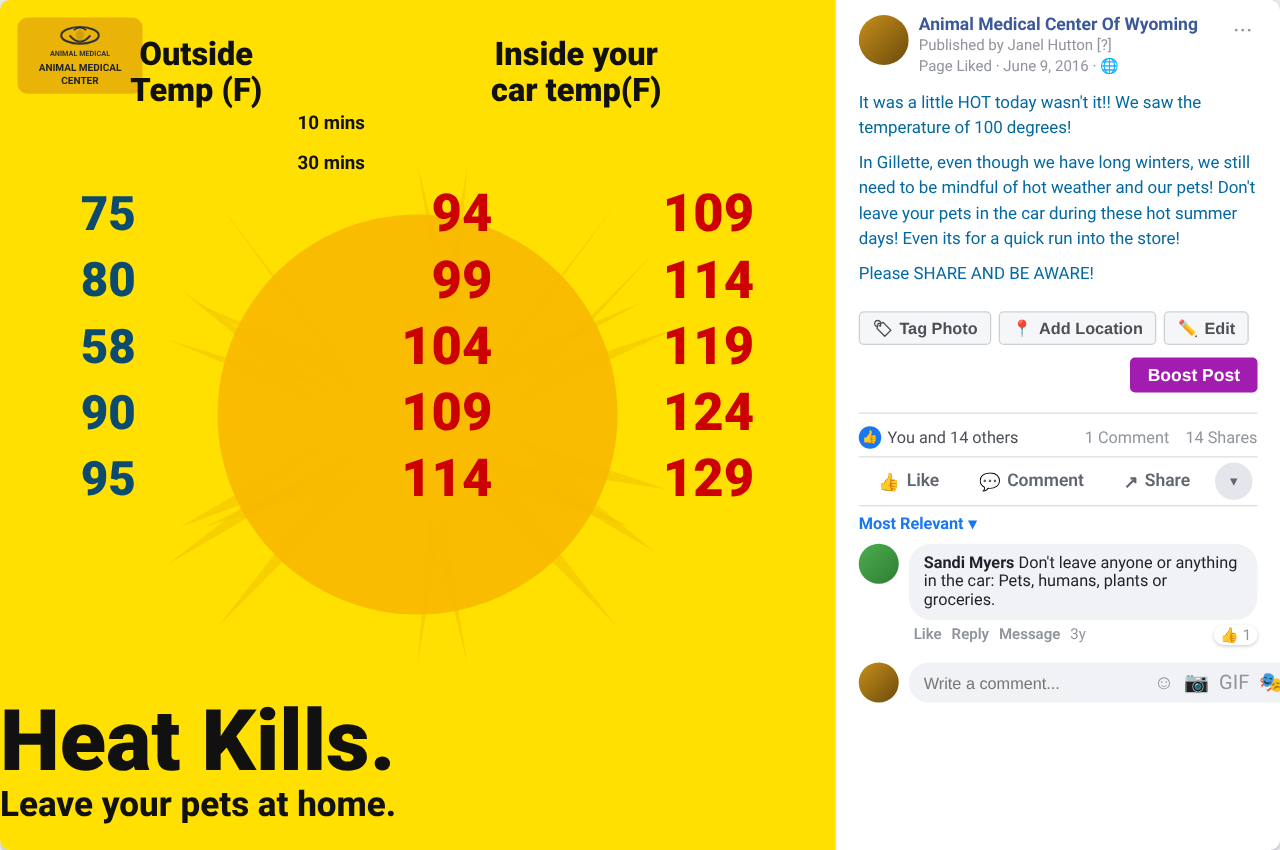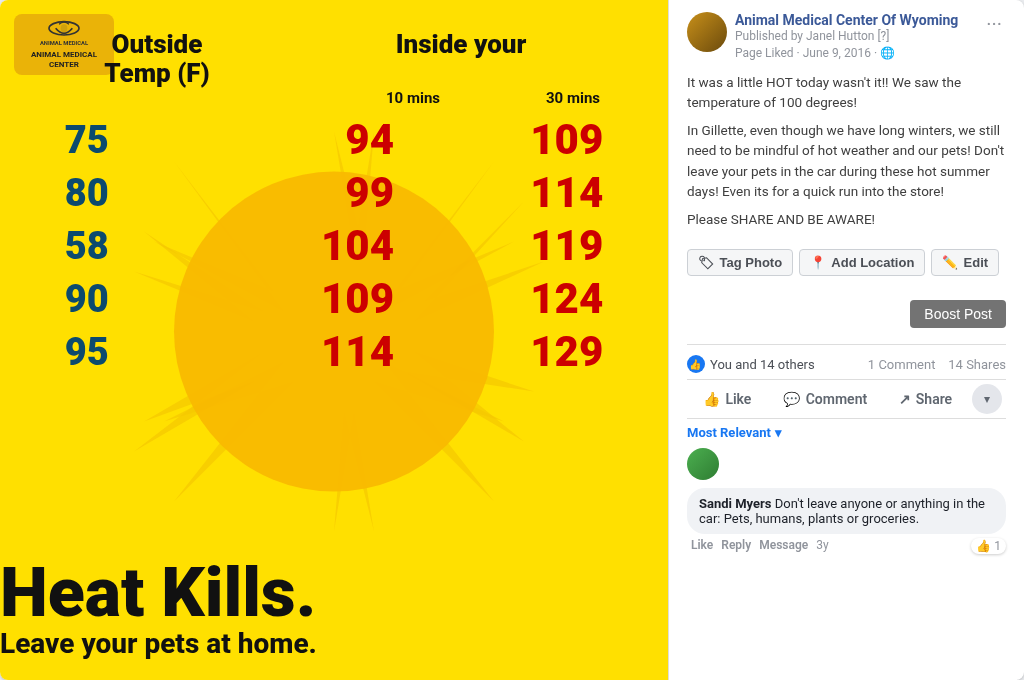--- a/index.html
+++ b/index.html
@@ -179,21 +179,21 @@
       line-height: 1.4;
     }
     .more-btn {
       font-size: 20px;
       color: #90949c;
       cursor: pointer;
       padding: 0 4px;
     }
     .post-body {
       font-size: 13.5px;
-      color: #404040;
+      color: #0369a1;
       line-height: 1.5;
       margin-bottom: 12px;
     }
     .post-body p { margin-bottom: 8px; }
     .action-buttons {
       display: flex;
       gap: 6px;
       margin-bottom: 10px;
       flex-wrap: wrap;
     }
@@ -209,29 +209,28 @@
       color: #4b4f56;
       cursor: pointer;
       font-weight: 600;
     }
     .boost-row {
       display: flex;
       justify-content: flex-end;
       margin-bottom: 10px;
     }
     .boost-btn {
-      background: #737373;
+      background: #a21caf;
       color: #fff;
       border: none;
       border-radius: 4px;
       padding: 6px 14px;
       font-size: 14px;
-      font-weight: 400;
+      font-weight: 700;
       cursor: pointer;
-      margin-top: 14px;
     }
     .divider { border: none; border-top: 1px solid #ddd; margin: 6px 0; }
     .reactions-row {
       display: flex;
       justify-content: space-between;
       align-items: center;
       padding: 4px 0 6px;
     }
     .reactions-left {
       display: flex;
@@ -293,21 +292,20 @@
       font-size: 13px;
       font-weight: 700;
       color: #1877f2;
       cursor: pointer;
       margin-bottom: 8px;
     }
     .comment-block {
       display: flex;
       gap: 8px;
       margin-bottom: 10px;
-      flex-direction: column;
     }
     .comment-avatar {
       width: 32px;
       height: 32px;
       border-radius: 50%;
       background: linear-gradient(135deg, #4caf50 0%, #2e7d32 100%);
       flex-shrink: 0;
     }
     .comment-bubble {
       background: #f0f2f5;
@@ -419,23 +417,24 @@
     </div>
 
     <div class="table-area">
       <div class="headers-row">
         <div class="header-cell outside">
           <div>Outside</div>
           <div>Temp (F)</div>
         </div>
         <div class="header-cell inside">
           <div>Inside your</div>
+          <div>car temp(F)</div>
         </div>
       </div>
-      <div class="subheader-row" style="padding-left:200px; gap:30px; justify-content:flex-end;">
+      <div class="subheader-row" style="padding-left:200px; gap:14px; justify-content:center;flex-direction:column;">
         <div class="subheader">10 mins</div>
         <div class="subheader">30 mins</div>
       </div>
       <div class="data-rows" id="data-rows-container">
       <div class="data-row">
       <div class="outside-val">75</div>
       <div class="inside-val">94</div>
       <div class="inside-val">109</div>
     </div>
           <div class="data-row">
@@ -554,15 +553,27 @@
           <span class="comment-action">Message</span>
           <span>3y</span>
           <div class="comment-like-badge">
             <span>👍</span>
             <span>1</span>
           </div>
         </div>
       </div>
     </div>
 
+    <div class="write-comment">
+      <div class="write-avatar"></div>
+      <div class="comment-input-wrap">
+        <input type="text" class="comment-input" placeholder="Write a comment..." style="">
+        <div class="comment-input-icons">
+          <span class="emoji-icon">☺</span>
+          <span class="emoji-icon">📷</span>
+          <span class="emoji-icon">GIF</span>
+          <span class="emoji-icon">🎭</span>
+        </div>
+      </div>
+    </div>
 
   </div>
 </div>
 
 </body></html>

